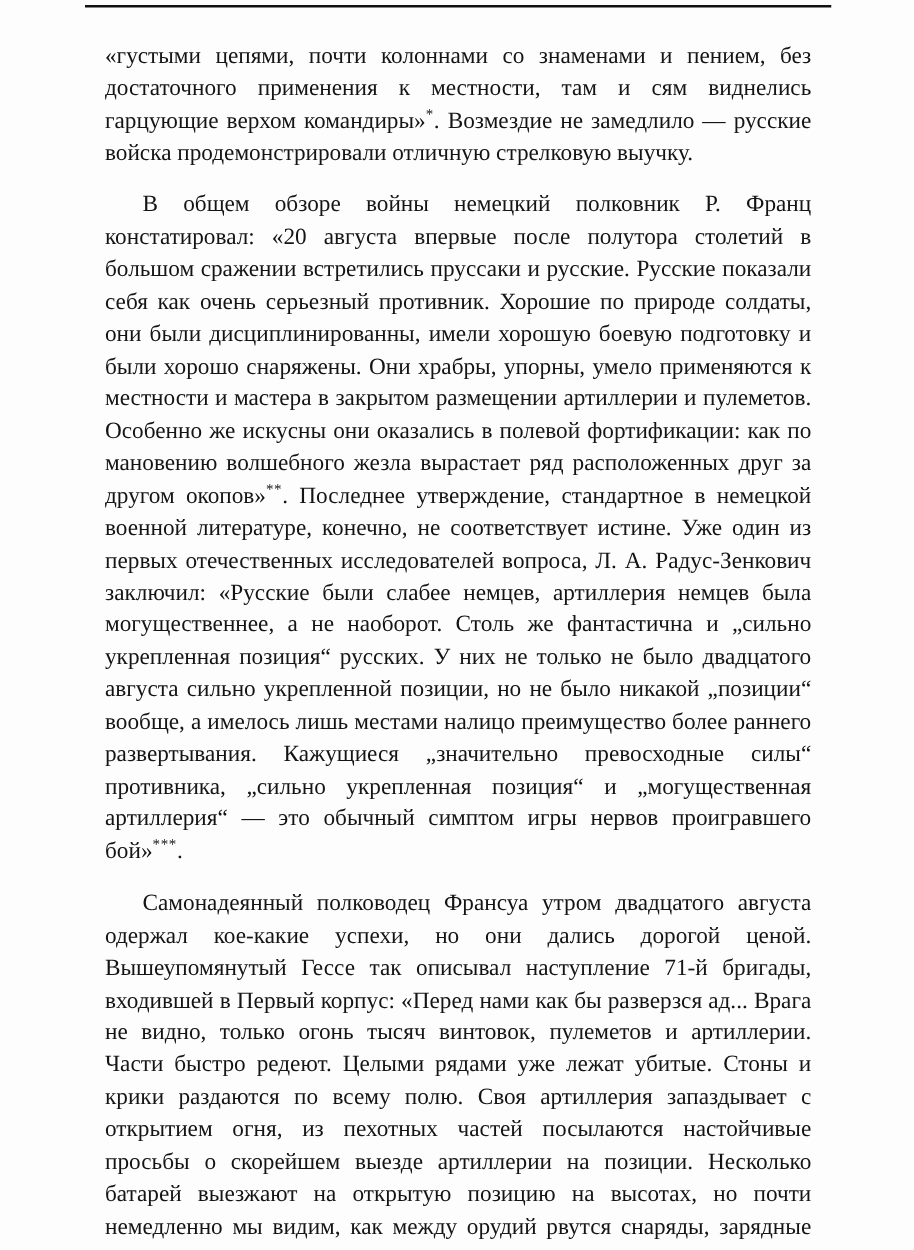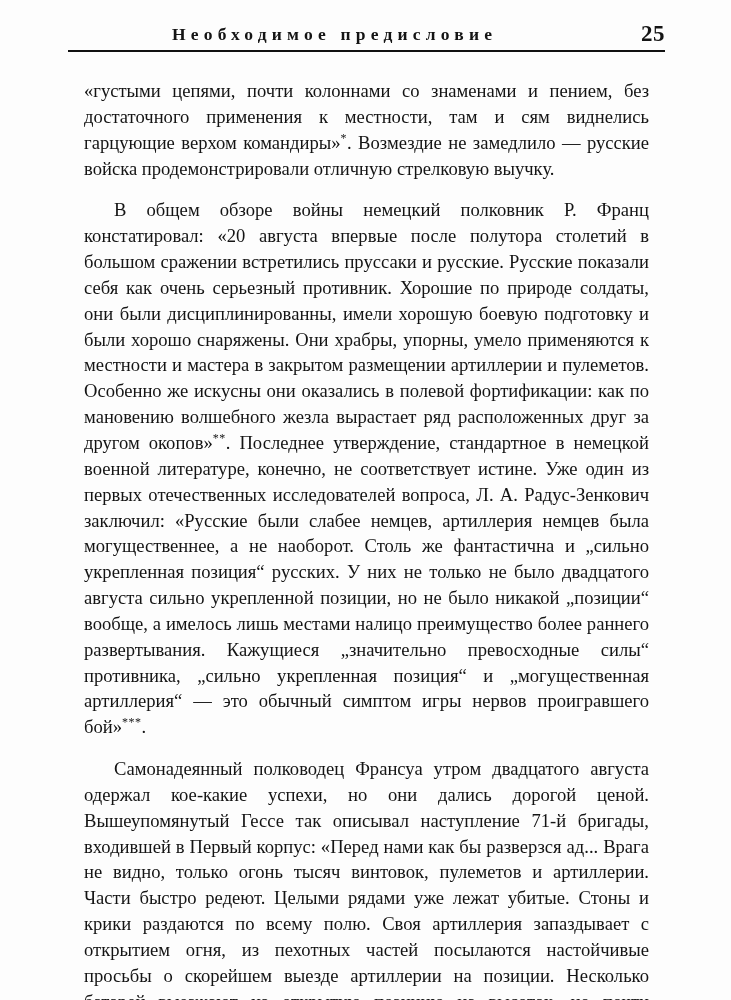--- a/index.html
+++ b/index.html
@@ -76,24 +76,20 @@
     line-height: 0;
     letter-spacing: 0.5px;
   }
 </style>
 </head>
 <body>
 
 <div class="page">
   <div class="content">
 
-    <div class="runhead">
-      <div class="runhead-title">Необходимое предисловие</div>
-      <div class="runhead-folio">25</div>
-    </div>
     <div class="rule-head"></div>
 
     <div class="body">
 
       <p class="noindent"><span>«густыми цепями, почти колоннами со знаменами и пением, без достаточного применения к местности, там и сям виднелись гарцующие верхом командиры»</span><sup class="fn">*</sup><span>. Возмездие не замедлило — русские войска продемонстрировали отличную стрелковую выучку.</span></p>
 
       <p><span>В общем обзоре войны немецкий полковник Р. Франц констатировал: «20 августа впервые после полутора столетий в большом сражении встретились пруссаки и русские. Русские показали себя как очень серьезный противник. Хорошие по природе солдаты, они были дисциплинированны, имели хорошую боевую подготовку и были хорошо снаряжены. Они храбры, упорны, умело применяются к местности и мастера в закрытом размещении артиллерии и пулеметов. Особенно же искусны они оказались в полевой фортификации: как по мановению волшебного жезла вырастает ряд расположенных друг за другом окопов»</span><sup class="fn">**</sup><span>. Последнее утверждение, стандартное в немецкой военной литературе, конечно, не соответствует истине. Уже один из первых отечественных исследователей вопроса, Л. А. Радус-Зенкович заключил: «Русские были слабее немцев, артиллерия немцев была могущественнее, а не наоборот. Столь же фантастична и „сильно укрепленная позиция“ русских. У них не только не было двадцатого августа сильно укрепленной позиции, но не было никакой „позиции“ вообще, а имелось лишь местами налицо преимущество более раннего развертывания. Кажущиеся „значительно превосходные силы“ противника, „сильно укрепленная позиция“ и „могущественная артиллерия“ — это обычный симптом игры нервов проигравшего бой»</span><sup class="fn">***</sup><span>.</span></p>
 
       <p>Самонадеянный полководец Франсуа утром двадцатого августа одержал кое-какие успехи, но они дались дорогой ценой. Вышеупомянутый Гессе так описывал наступление 71-й бригады, входившей в Первый корпус: «Перед нами как бы разверзся ад... Врага не видно, только огонь тысяч винтовок, пулеметов и артиллерии. Части быстро редеют. Целыми рядами уже лежат убитые. Стоны и крики раздаются по всему полю. Своя артиллерия запаздывает с открытием огня, из пехотных частей посылаются настойчивые просьбы о скорейшем выезде артиллерии на позиции. Несколько батарей выезжают на открытую позицию на высотах, но почти немедленно мы видим, как между орудий рвутся снаряды, зарядные ящики уносятся во все стороны, по полю скачут лошади</p>
 

